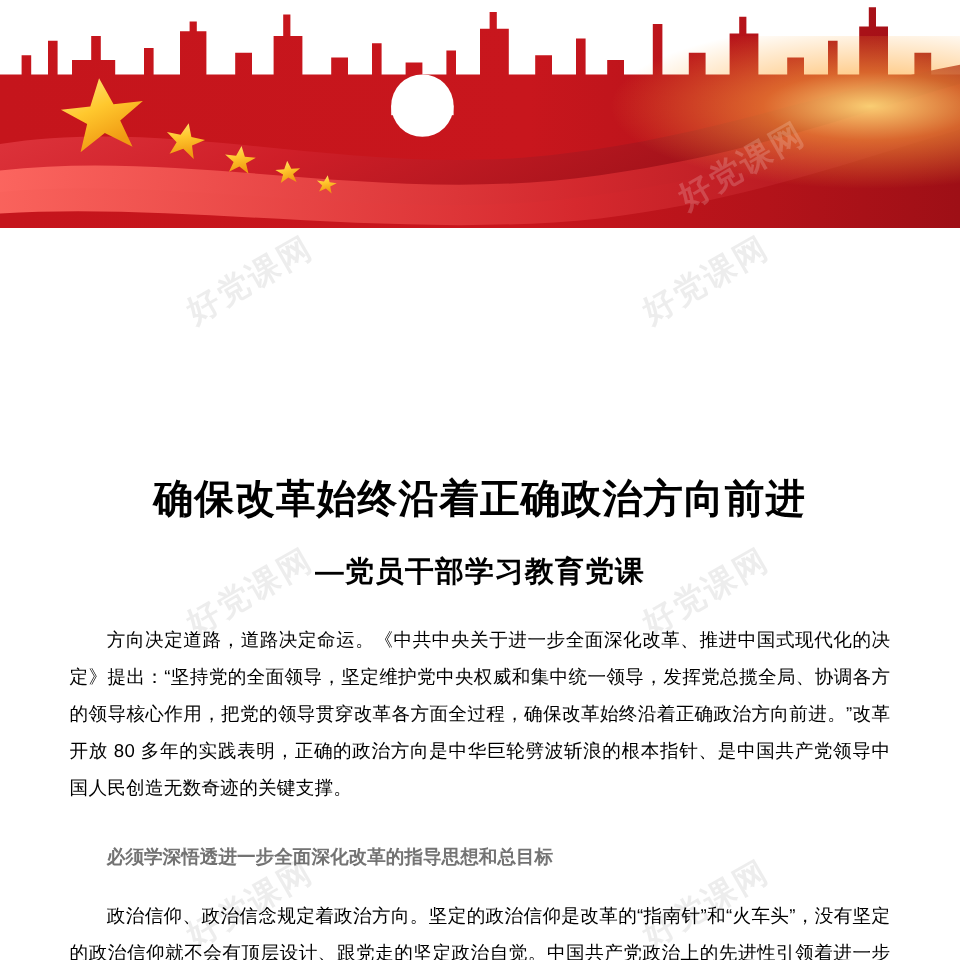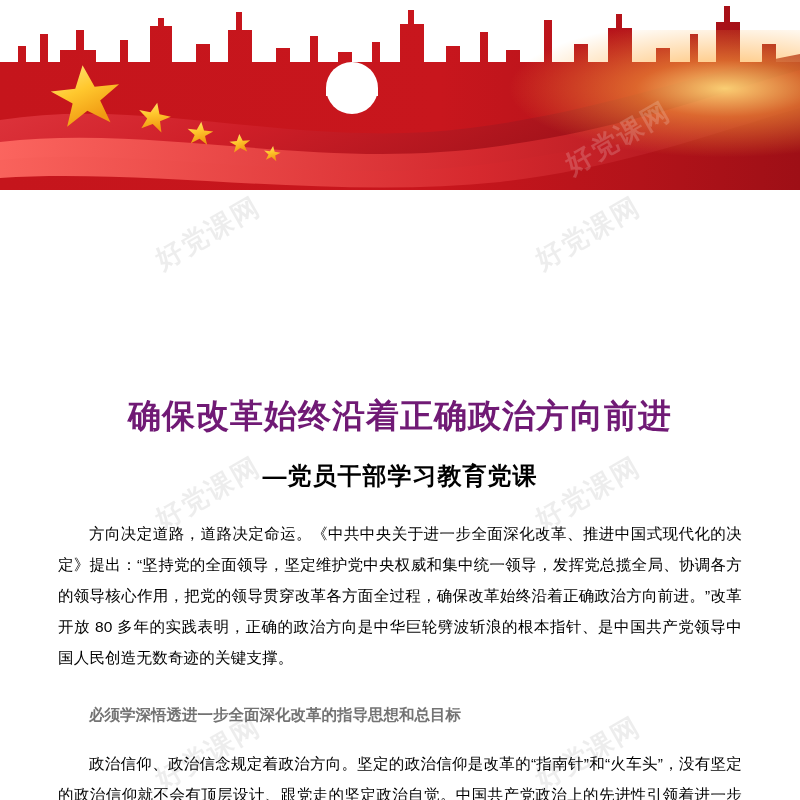--- a/index.html
+++ b/index.html
@@ -52,21 +52,21 @@
     position: relative;
     padding: 0 58px;
     box-sizing: border-box;
     width: 800px;
   }
   .title {
     margin: 205px 0 0 0;
     text-align: center;
     font-size: 33px;
     font-weight: bold;
-    color: #701a75;
+    color: #000000;
     letter-spacing: 1px;
     line-height: 1.25;
   }
   .subtitle {
     margin: 24px 0 0 0;
     text-align: center;
     font-size: 24px;
     font-weight: bold;
     color: #000000;
     letter-spacing: 1px;

